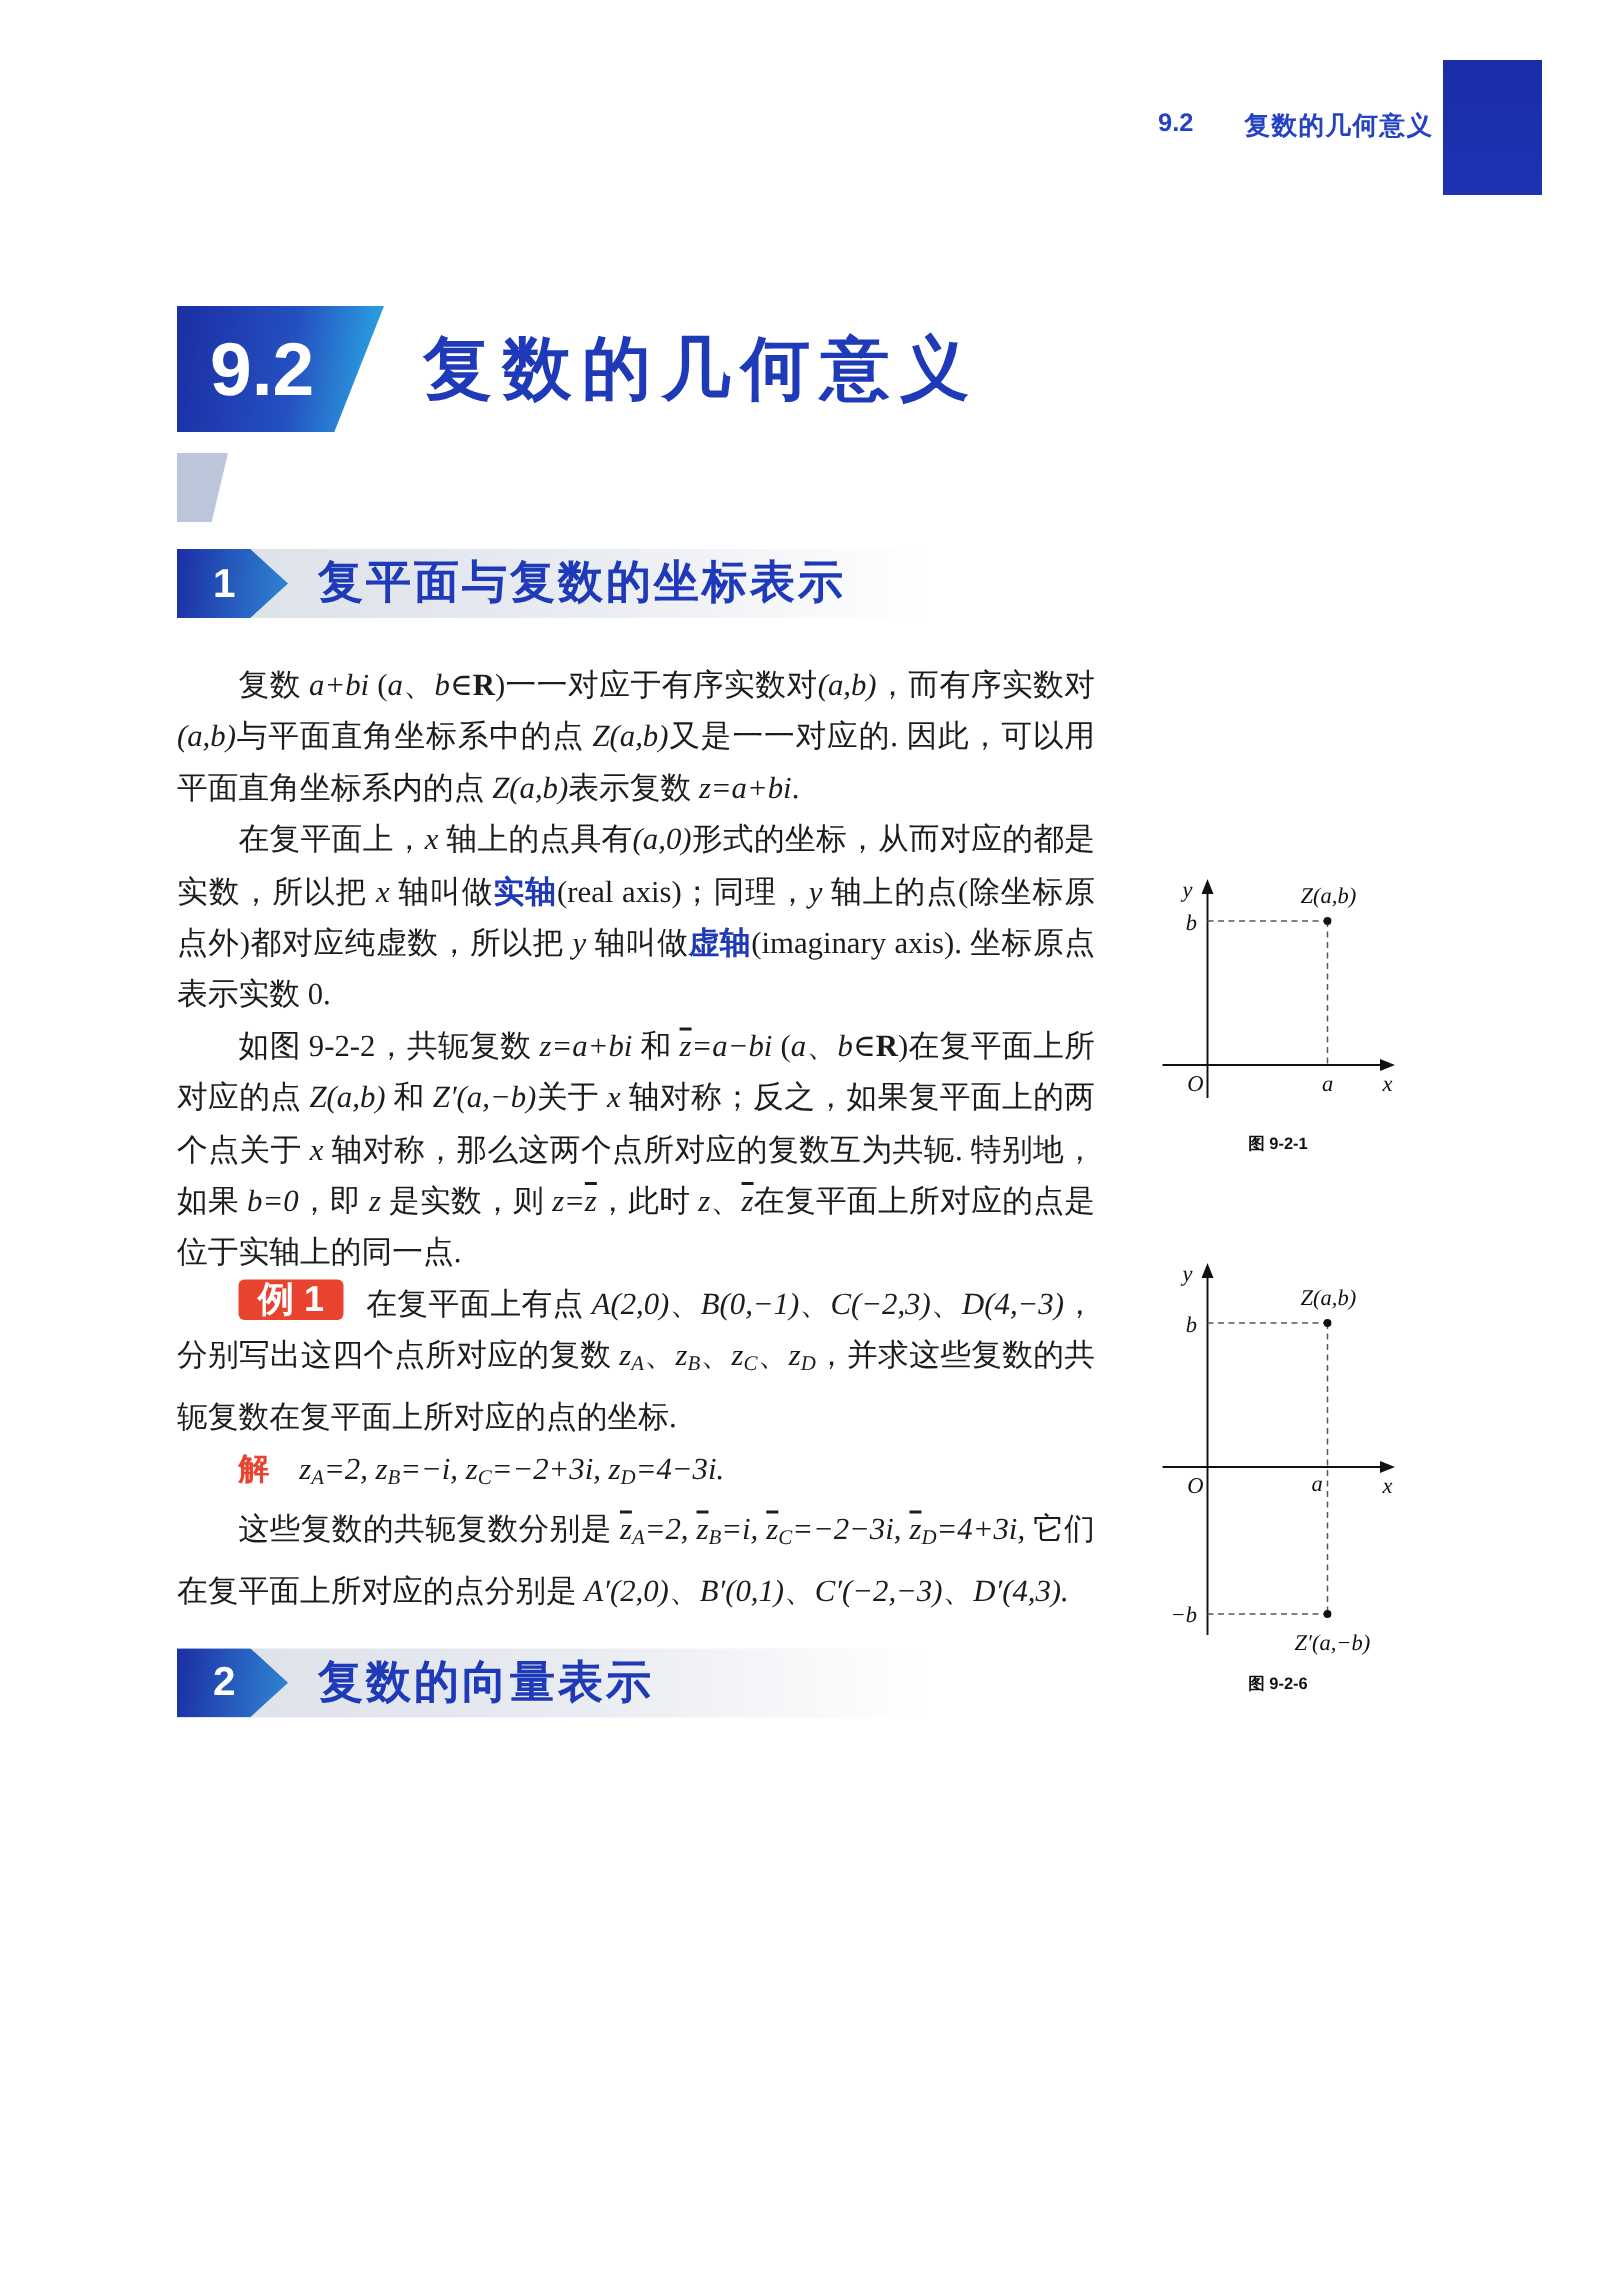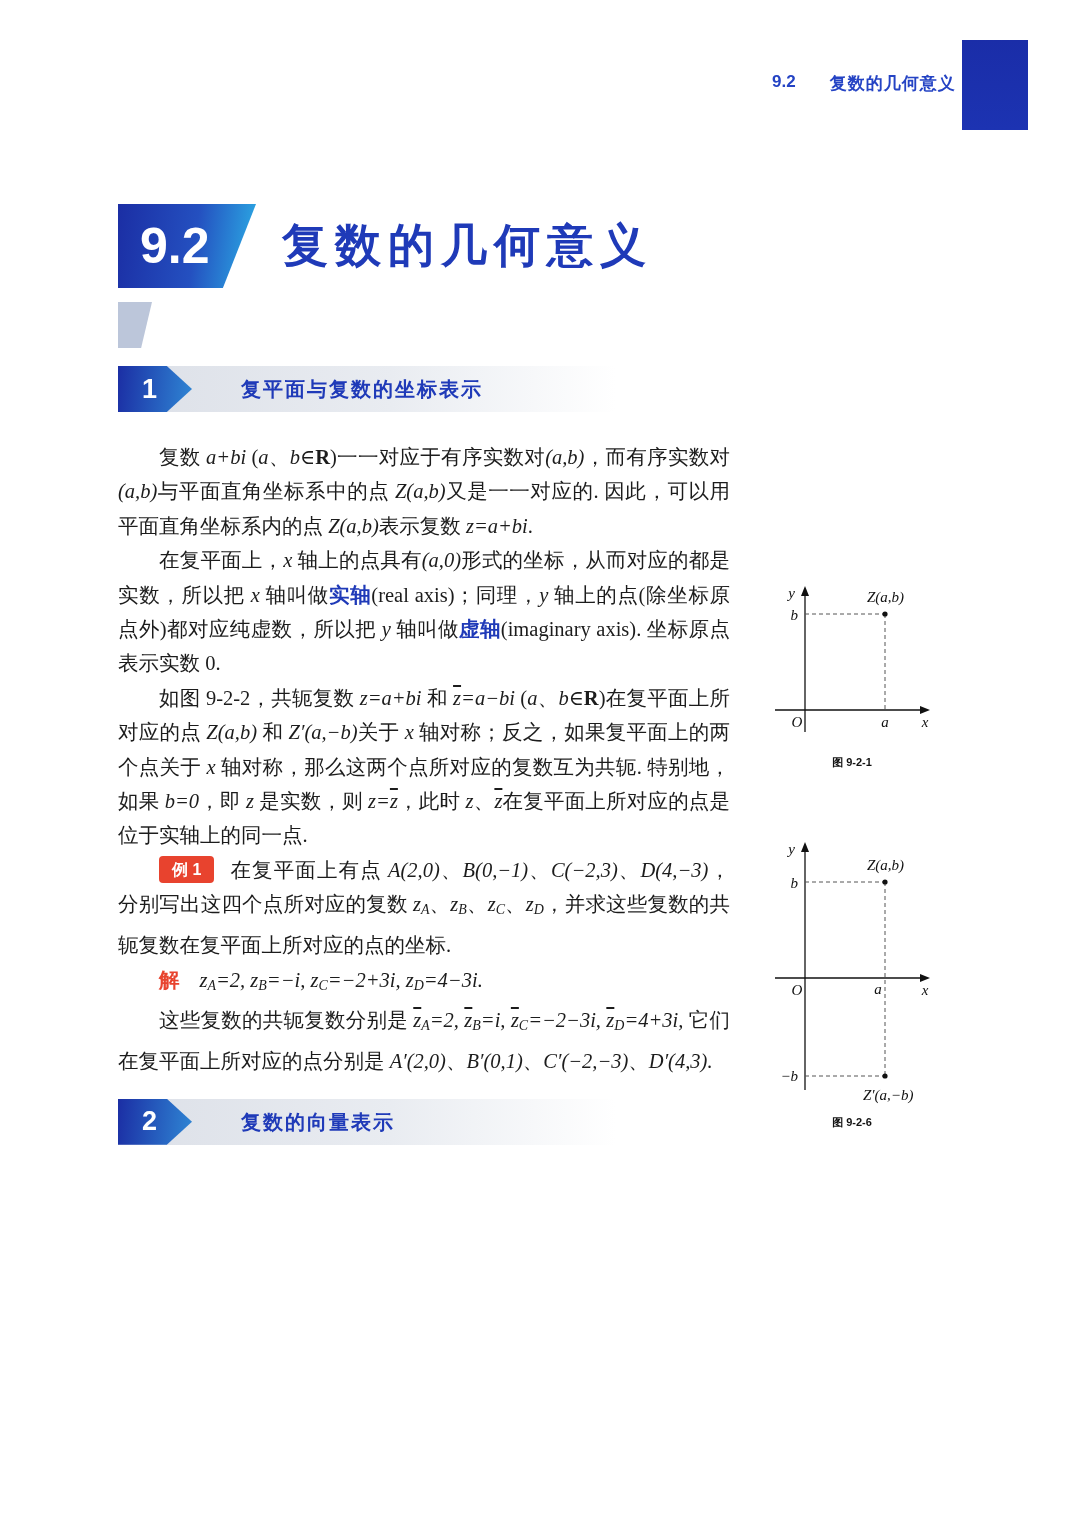--- a/index.html
+++ b/index.html
@@ -39,34 +39,34 @@
   .banner { position:relative; height:46px; width:612px; }
   .banner-bg { position:absolute; left:0; top:0; width:498px; height:46px;
     background:linear-gradient(90deg,#dce0e8 0%,#e9ecf1 55%,rgba(255,255,255,0) 100%); }
   .banner-arrow { position:absolute; left:0; top:0; width:74px; height:46px;
     clip-path:polygon(0 0,66% 0,100% 50%,66% 100%,0 100%);
     background:linear-gradient(96deg,#1b2ea4 0%,#2f86d4 100%);
     color:#ffffff; font-family:"Liberation Sans","DejaVu Sans",sans-serif;
     font-size:27px; font-weight:700; display:flex; align-items:center; padding-left:24px; }
   .banner-title { position:absolute; left:94px; top:0; line-height:46px;
     font-family:"Liberation Sans","DejaVu Sans",sans-serif;
-    font-size:20px; font-weight:700; color:#1f3ab8; letter-spacing:2px;margin-left:29px; }
+    font-size:30px; font-weight:700; color:#1f3ab8; letter-spacing:2px; }
 
   .first-par { margin-top:28px; }
   .par { font-size:20.5px; line-height:34.4px; text-align:justify; text-indent:2em; color:#1c1c1c; }
 
   .seg-m   { font-style:italic; }
   .seg-mb  { font-weight:700; }
   .seg-bar { font-style:italic; text-decoration:overline; }
   .seg-sub { font-style:italic; font-size:0.68em; vertical-align:-0.25em; }
   .seg-blue{ color:#1f3ab8; font-weight:700;
     font-family:"Liberation Sans","DejaVu Sans",sans-serif; }
 
   .example-badge { display:inline-block; background:#e8432e; color:#ffffff;
-    font-family:"Liberation Sans","DejaVu Sans",sans-serif; font-size:16px; font-weight:700;
+    font-family:"Liberation Sans","DejaVu Sans",sans-serif; font-size:24px; font-weight:700;
     line-height:27px; padding:0 13px; border-radius:4px; margin-right:15px;
     position:relative; top:-2px; text-indent:0; }
   .solve-label { color:#e8432e; font-weight:700;
     font-family:"Liberation Sans","DejaVu Sans",sans-serif; margin-right:20px; }
 
   .banner2 { margin-top:20px; }
   .last-par { margin-top:34px; }
 
   
   .fig { position:absolute; width:180px; text-align:center; }

